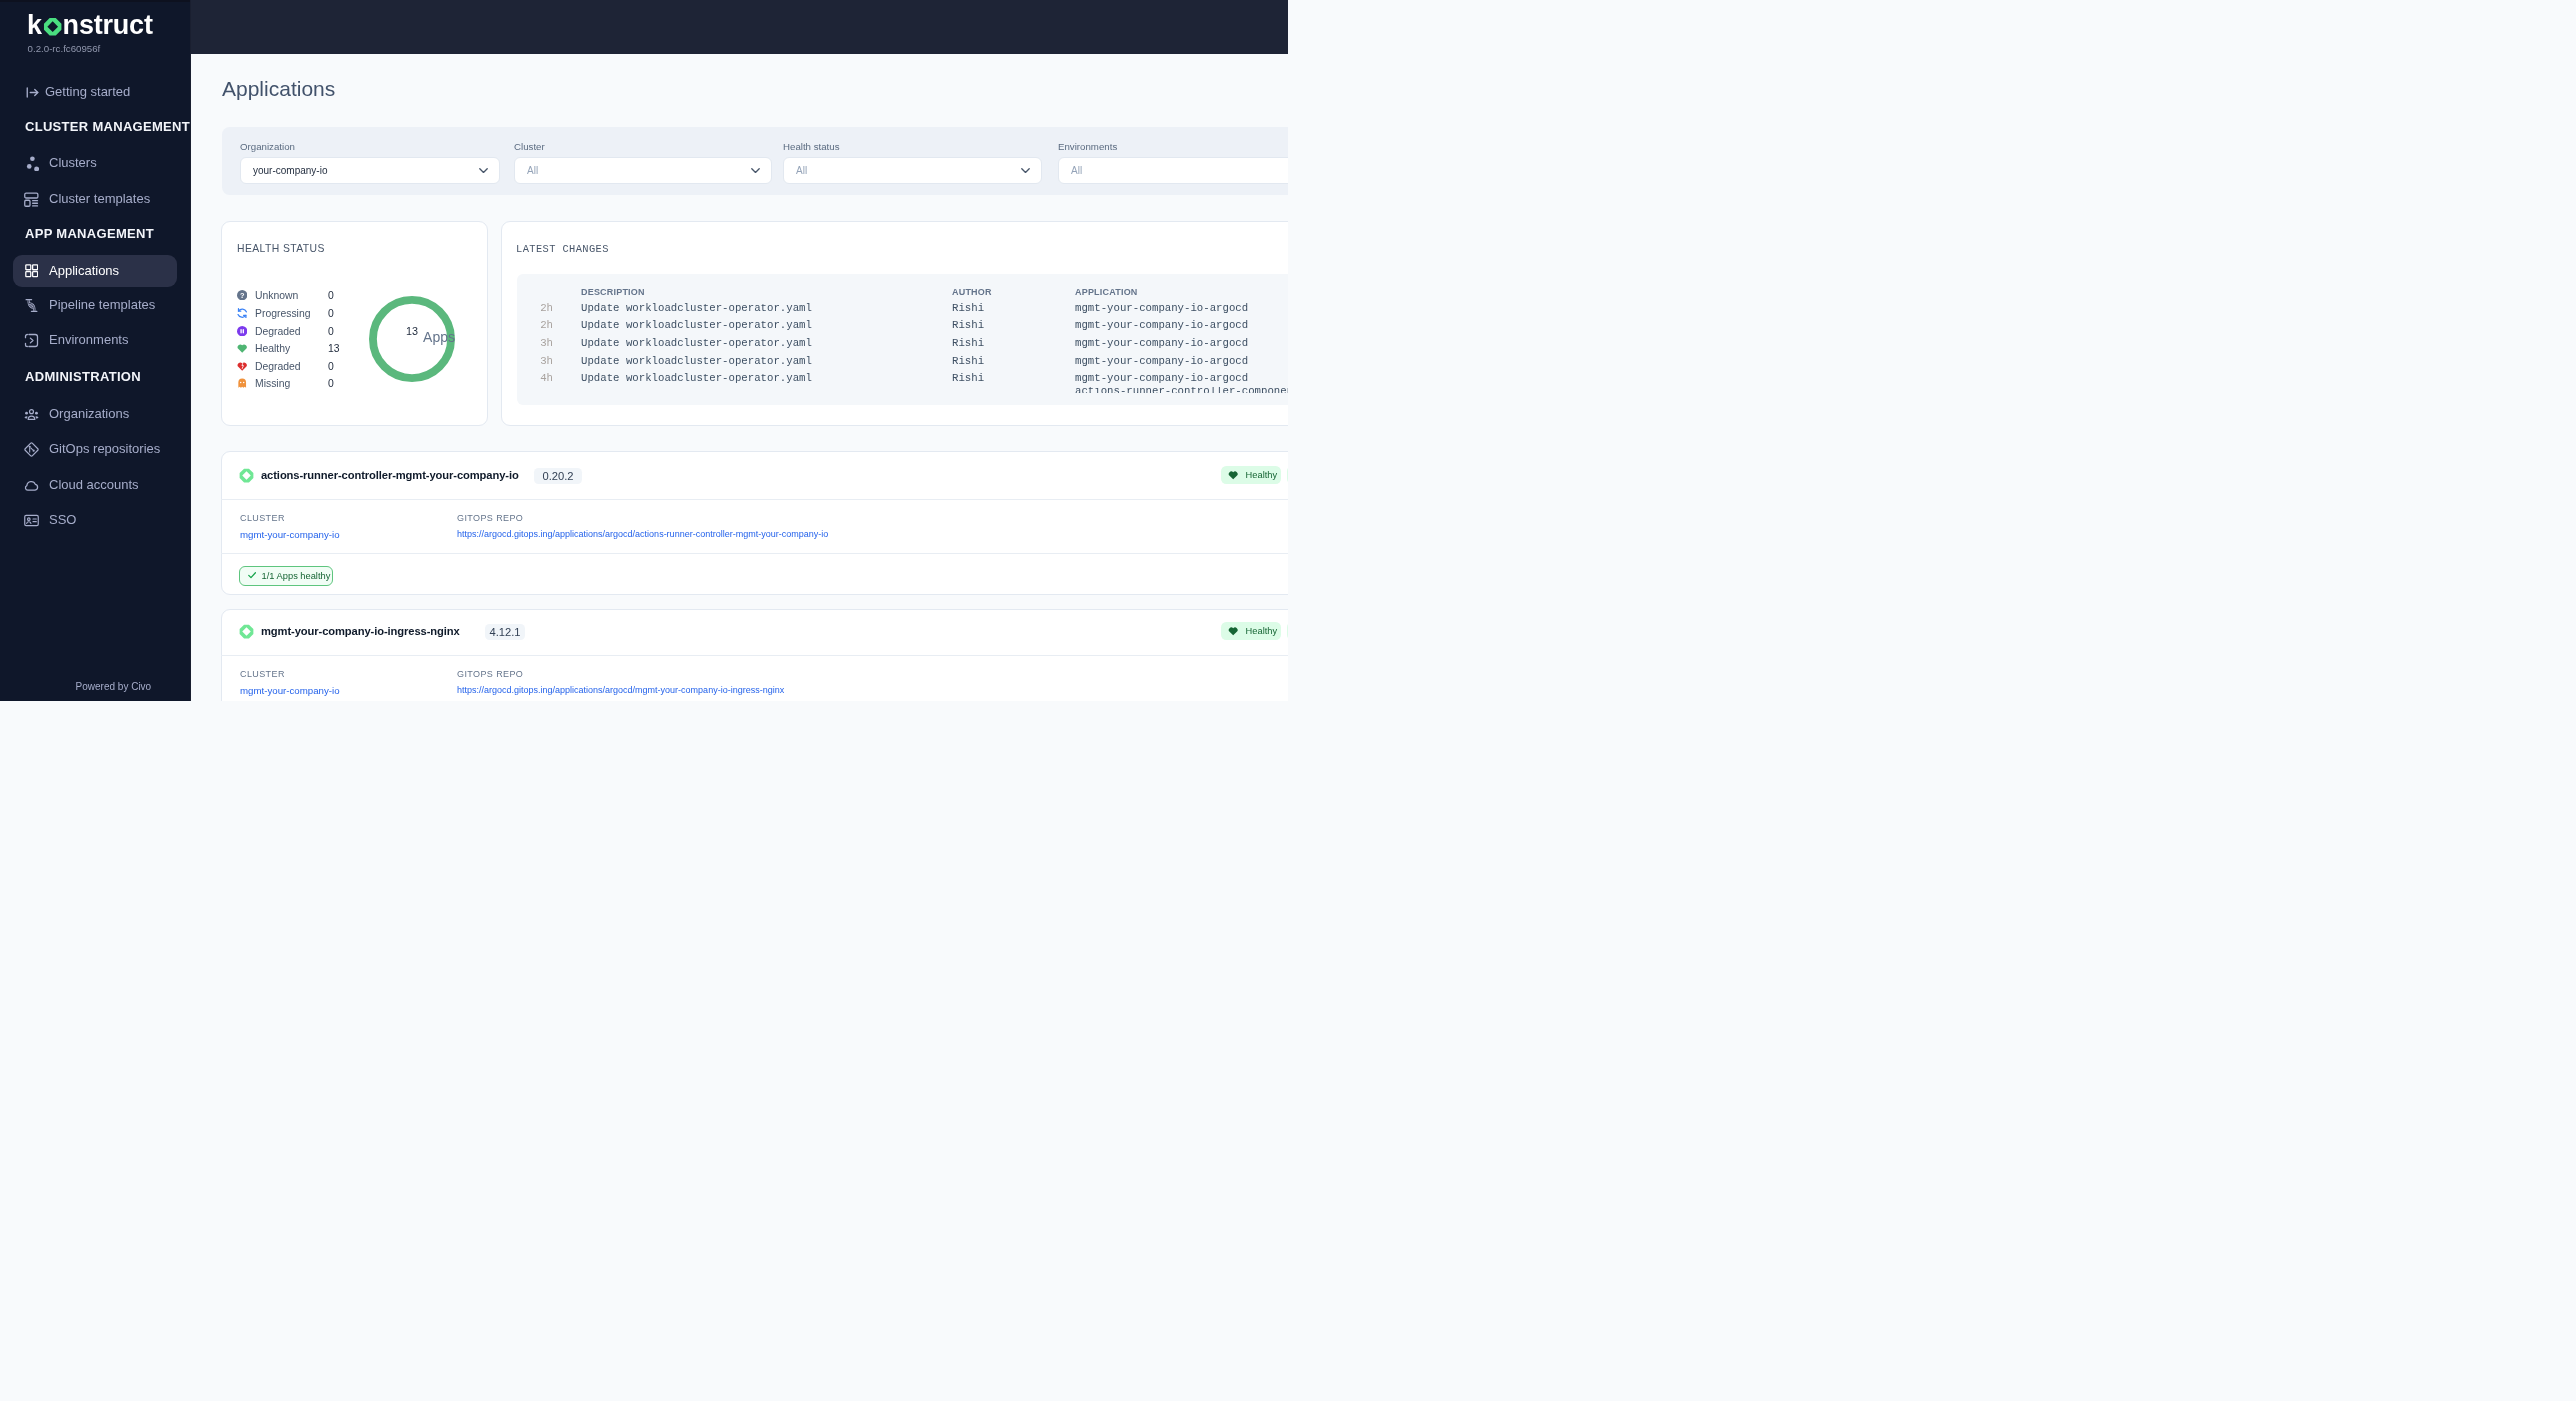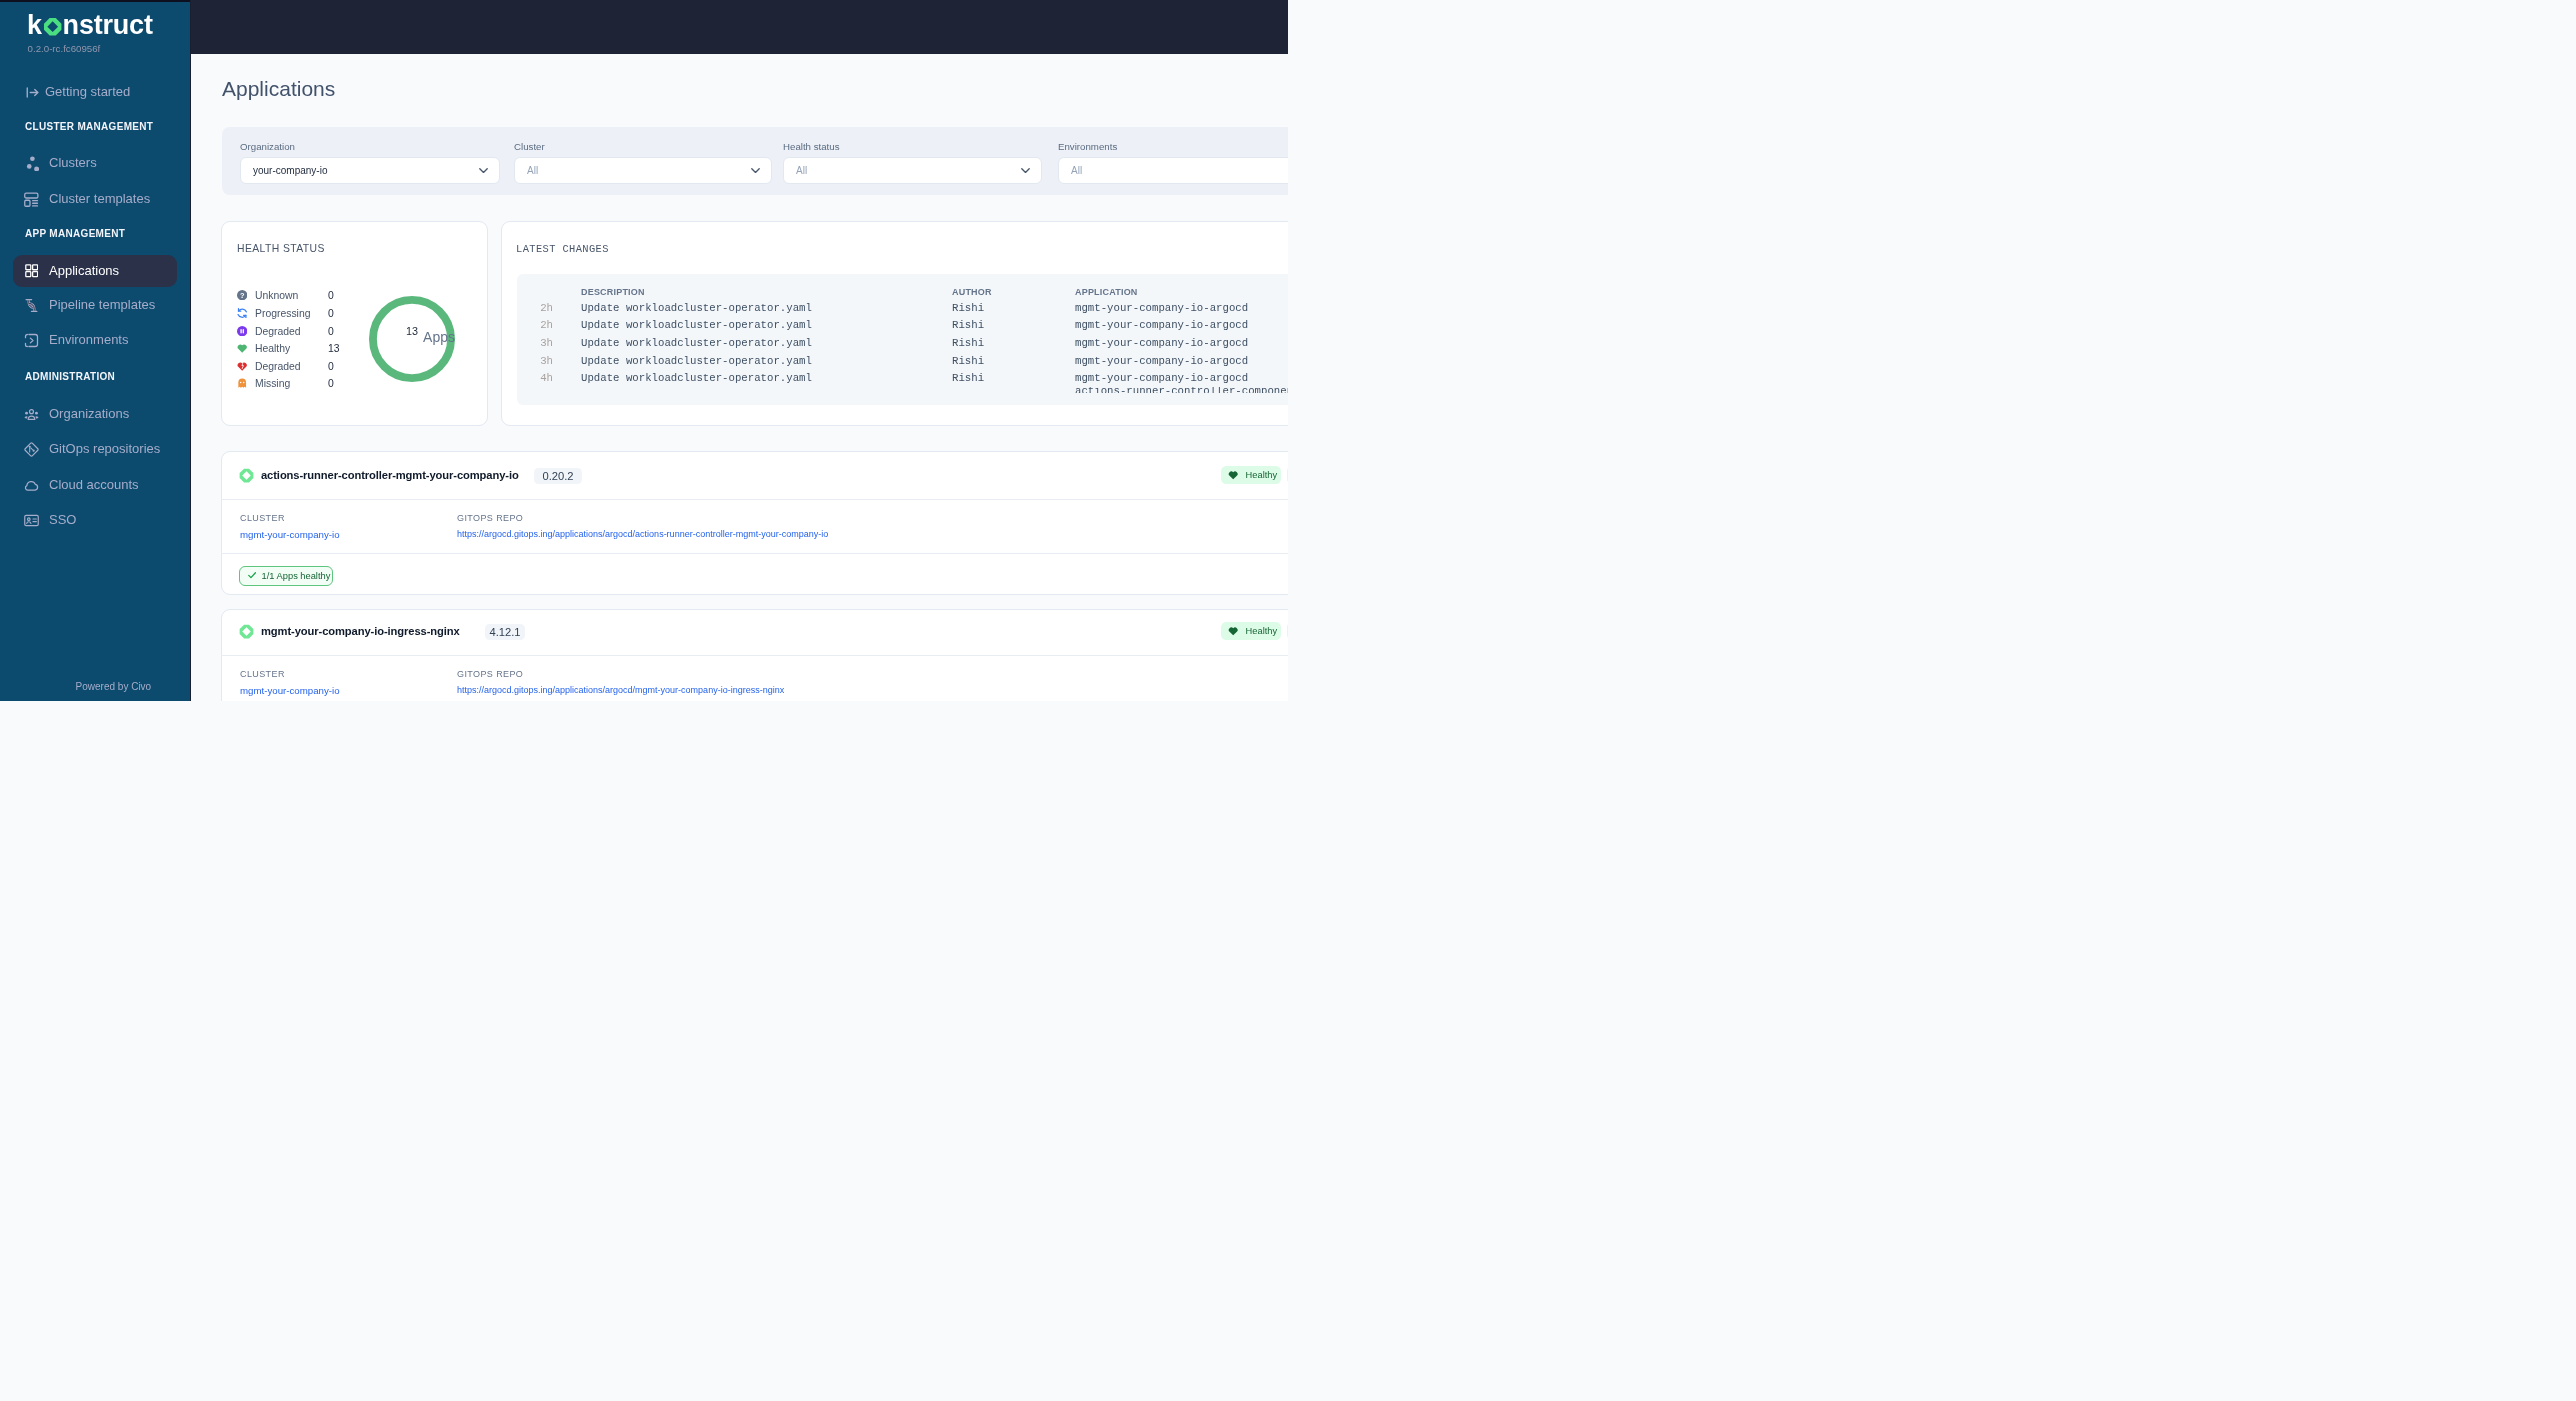--- a/index.html
+++ b/index.html
@@ -2,31 +2,31 @@
 <html style="font-size:12px"><head>
 <meta charset="utf-8">
 <style>
   * { margin:0; padding:0; box-sizing:border-box; }
   html,body { width:1288px; height:701px; overflow:hidden; }
   body { font-family:"Liberation Sans", sans-serif; background:#f8fafc; position:relative; }
   .abs { position:absolute; }
 
   
   #sidebar { position:absolute; left:0; top:0; width:191px; height:701px;
-    background:#0c4a6e; border-right:0.7px solid #1a1f30; z-index:5; }
+    background:#0f172a; border-right:0.7px solid #1a1f30; z-index:5; }
   #sidebar .topline { position:absolute; left:0; top:0; width:100%; height:1.5px; background:#0d111f; }
   #logo { position:absolute; left:27px; top:10.4px; color:#fff; font-size:27px; font-weight:700;
     letter-spacing:-0.2px; white-space:nowrap; display:flex; align-items:center; }
   #logo svg { margin:1.5px 0.7px 0 0.7px; }
   #version { position:absolute; left:27.6px; top:43px; font-size:9.7px; color:#9097ad; }
   .navitem { position:absolute; left:0; width:191px; height:22.4px; color:#a6adca; font-size:13px;
     display:flex; align-items:center; }
   .navitem .ic { position:absolute; left:24px; width:15px; height:15px; top:50%; margin-top:-7.5px; }
   .navitem .tx { position:absolute; left:49px; top:50%; transform:translateY(-52%); white-space:nowrap; }
-  .navhdr { position:absolute; left:25px; color:#f3f5fa; font-size:10px; font-weight:700;
+  .navhdr { position:absolute; left:25px; color:#f3f5fa; font-size:13px; font-weight:700;
     letter-spacing:0.3px; transform:translateY(-50%); white-space:nowrap; }
   #navpill { position:absolute; left:13.4px; top:255px; width:164px; height:32px;
     background:#2b3148; border-radius:9px; }
   #powered { position:absolute; left:27.6px; top:681px; font-size:10px; color:#a6adca;padding-left:48px; }
 
   
   #topbar { position:absolute; left:191px; top:0; width:1097px; height:54px; background:#1e2436; }
 
   
   #ptitle { position:absolute; left:222px; top:77px; font-size:21px; font-weight:400; color:#42526b; }

